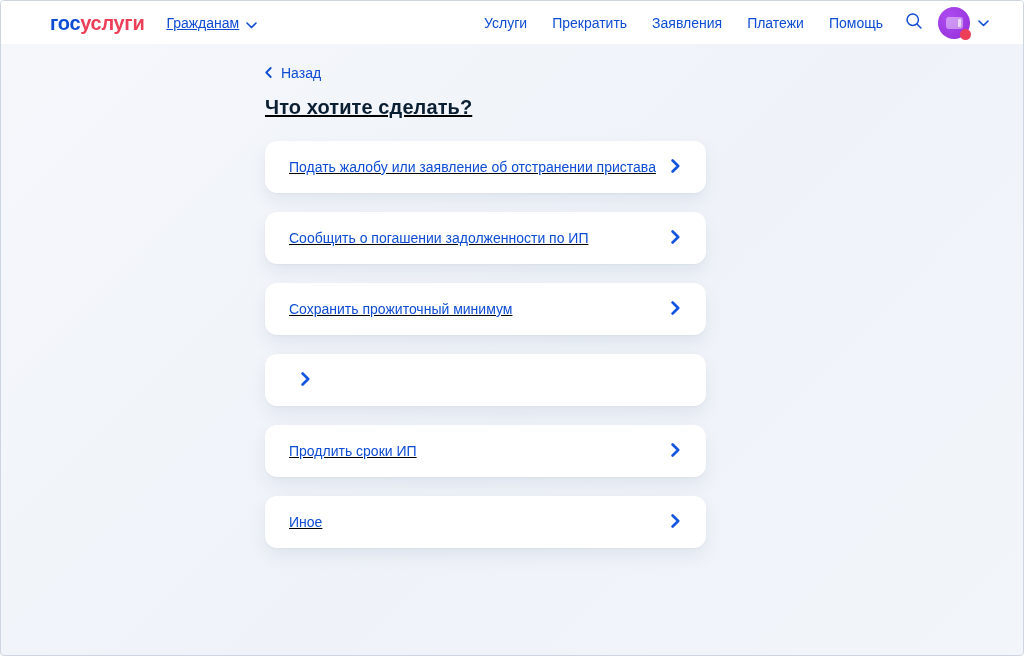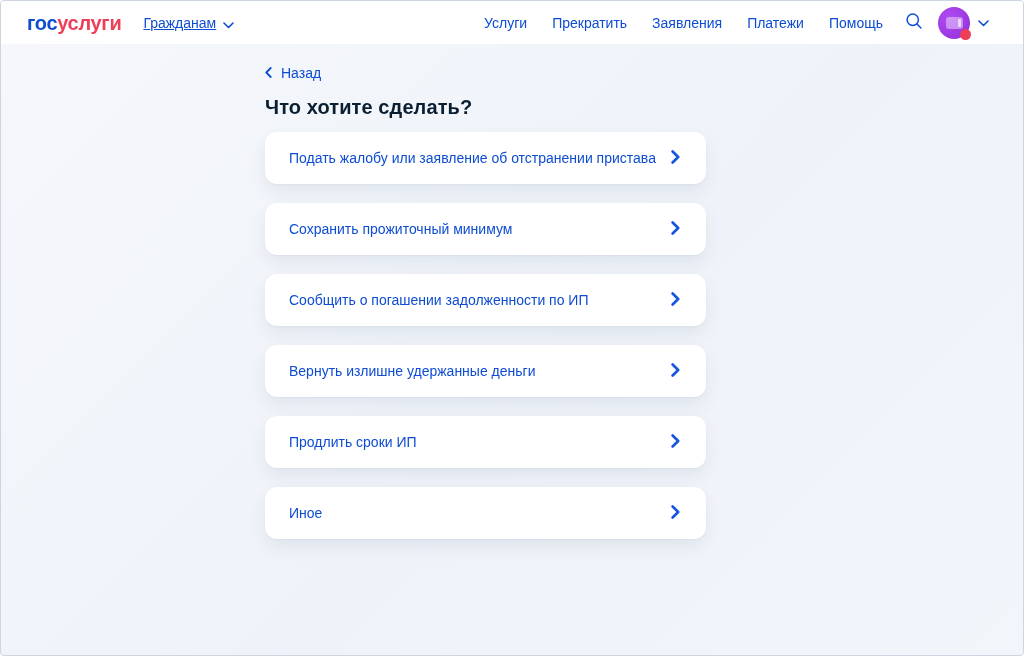--- a/index.html
+++ b/index.html
@@ -15,21 +15,21 @@
     overflow: hidden;
     background: linear-gradient(135deg, #f5f7fb 0%, #eff3f9 55%, #f2f5fa 100%);
     display: flex; flex-direction: column;
   }
 
   
   .header {
     height: 43px; flex: 0 0 43px;
     background: #ffffff;
     display: flex; align-items: center; justify-content: space-between;
-    padding: 0 34px 0 26px;
+    padding: 0 34px 0 49px;
   }
   .header-left { display: flex; align-items: center; gap: 22px; }
   .logo {
     font-size: 20px; font-weight: 700; letter-spacing: -0.3px;
     text-decoration: none; cursor: pointer; line-height: 1;
   }
   .logo-blue { color: #0d4cd3; }
   .logo-red  { color: #ee3f58; }
   .audience {
     background: none; border: none; cursor: pointer;
@@ -66,31 +66,31 @@
   }
   .notif-dot {
     position: absolute; right: -1px; bottom: -1px;
     width: 11px; height: 11px; border-radius: 50%;
     background: #ee3f58;
   }
   .profile .chev { color: #0d4cd3; }
 
   
   .main { flex: 1; padding: 20px 0 0 264px; }
-  .column { width: 441px; }
+  .column { width: 441px; text-decoration: underline; }
   .back-link {
     display: inline-flex; align-items: center; gap: 9px;
     font-size: 14px; color: #0d4cd3; text-decoration: none; cursor: pointer;
   }
   .page-title {
     margin-top: 14px;
     font-size: 20px; font-weight: 700; color: #0b1f33;
     letter-spacing: 0.1px;
   }
-  .options { margin-top: 13px; }
+  .options { margin-top: 22px; }
   .card {
     width: 100%; height: 52px;
     display: flex; align-items: center; justify-content: space-between;
     background: #ffffff; border: none; border-radius: 12px;
     padding: 0 26px 0 24px; margin-bottom: 19px;
     cursor: pointer; text-align: left;
     font-family: inherit; font-size: 14px; color: #0d4cd3;
     box-shadow: 0 8px 18px rgba(16, 38, 84, 0.07), 0 1px 2px rgba(16, 38, 84, 0.04);
   }
   .card .chev-right { color: #1455e0; flex: 0 0 auto; margin-left: 12px; }
@@ -164,40 +164,39 @@
         <button class="card">
           <span>Подать жалобу или заявление об отстранении пристава</span>
           <span class="chev-right">
             <svg width="9" height="14" viewBox="0 0 9 14" fill="none">
                 <polyline points="1.6,1.5 7.2,7 1.6,12.5" stroke="currentColor" stroke-width="2.6" stroke-linecap="round" stroke-linejoin="round"></polyline>
               </svg>
           </span>
         </button>
 
         <button class="card">
+          <span>Сообщить о погашении задолженности по ИП</span>
+          <span class="chev-right">
+            <svg width="9" height="14" viewBox="0 0 9 14" fill="none">
+                <polyline points="1.6,1.5 7.2,7 1.6,12.5" stroke="currentColor" stroke-width="2.6" stroke-linecap="round" stroke-linejoin="round"></polyline>
+              </svg>
+          </span>
+        </button>
+
+        <button class="card">
           <span>Сохранить прожиточный минимум</span>
           <span class="chev-right">
             <svg width="9" height="14" viewBox="0 0 9 14" fill="none">
                 <polyline points="1.6,1.5 7.2,7 1.6,12.5" stroke="currentColor" stroke-width="2.6" stroke-linecap="round" stroke-linejoin="round"></polyline>
               </svg>
           </span>
         </button>
 
-        <button class="card">
-          <span>Сообщить о погашении задолженности по ИП</span>
-          <span class="chev-right">
-            <svg width="9" height="14" viewBox="0 0 9 14" fill="none">
-                <polyline points="1.6,1.5 7.2,7 1.6,12.5" stroke="currentColor" stroke-width="2.6" stroke-linecap="round" stroke-linejoin="round"></polyline>
-              </svg>
-          </span>
-        </button>
-
-
-        <button class="card">
-          <span>Вернуть излишне удержанные деньги</span>
+
+        <button class="card">
           <span class="chev-right">
             <svg width="9" height="14" viewBox="0 0 9 14" fill="none">
                 <polyline points="1.6,1.5 7.2,7 1.6,12.5" stroke="currentColor" stroke-width="2.6" stroke-linecap="round" stroke-linejoin="round"></polyline>
               </svg>
           </span>
         </button>
 
         <button class="card">
           <span>Продлить сроки ИП</span>
           <span class="chev-right">

